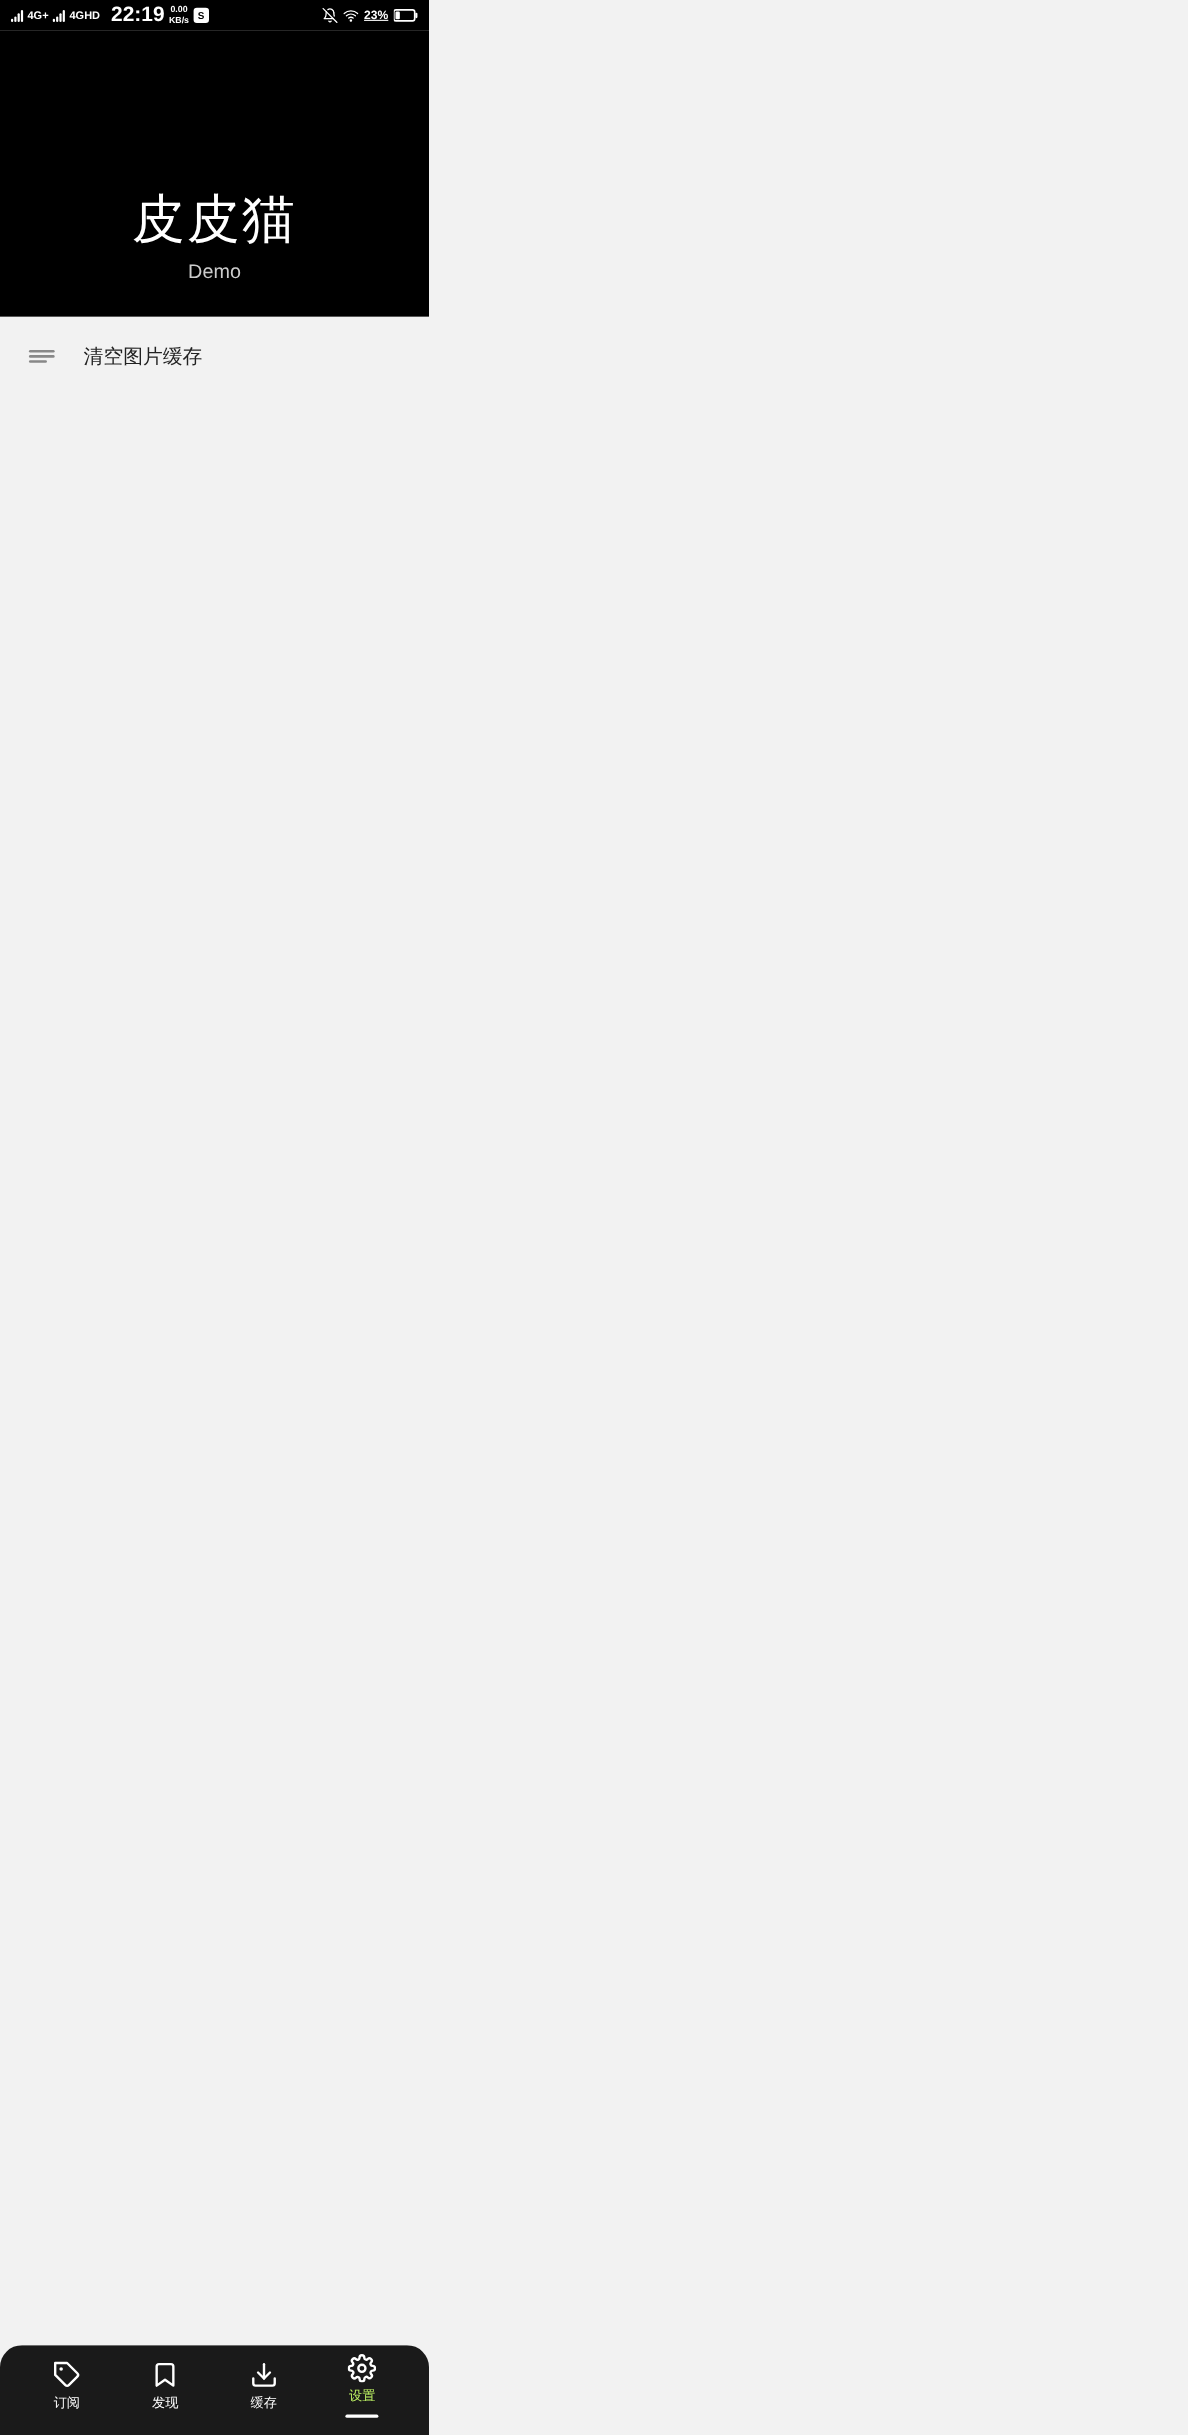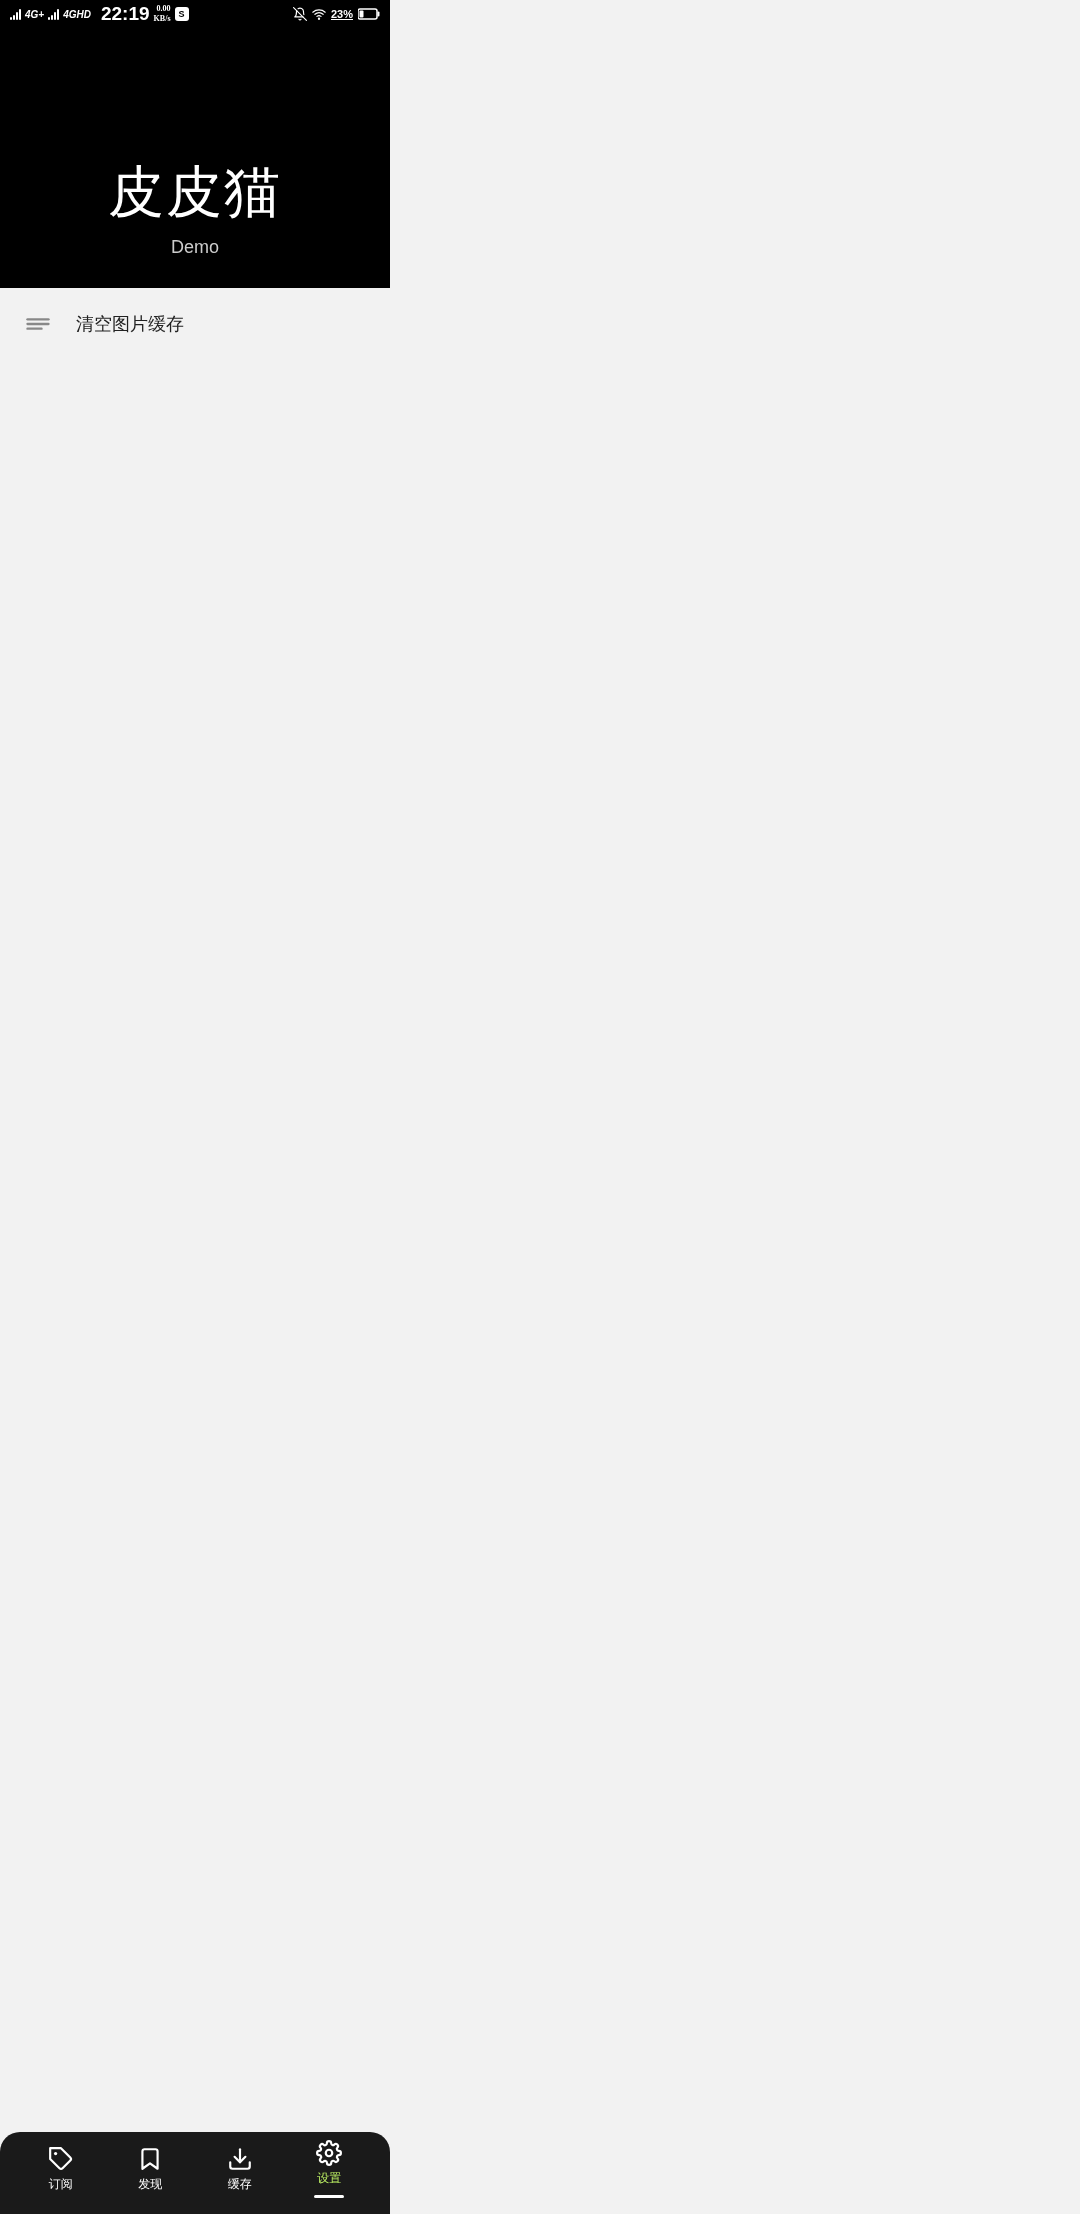--- a/index.html
+++ b/index.html
@@ -58,28 +58,26 @@
     }
 
     .signal-bars span:nth-child(1) { height: 3px; }
     .signal-bars span:nth-child(2) { height: 5px; }
     .signal-bars span:nth-child(3) { height: 8px; }
     .signal-bars span:nth-child(4) { height: 11px; }
 
     .network-type {
       font-size: 10px;
       font-weight: 700;
-      font-style: italic;
     }
 
     .speed-info {
       font-size: 8px;
       line-height: 1.2;
-      text-align: right;
-      font-family: Liberation Serif, serif;
+      text-align: center;
     }
 
     .skype-icon {
       width: 14px;
       height: 14px;
       background: #fff;
       border-radius: 3px;
       display: flex;
       align-items: center;
       justify-content: center;
@@ -94,21 +92,21 @@
       color: #fff;
       display: flex;
       flex-direction: column;
       align-items: center;
       justify-content: flex-end;
       padding-bottom: 30px;
       height: 260px;
     }
 
     .hero-title {
-      font-size: 56px;
+      font-size: 48px;
       font-weight: 300;
       letter-spacing: 2px;
       margin-bottom: 6px;
     }
 
     .hero-subtitle {
       font-size: 18px;
       font-weight: 400;
       color: #ccc;
     }

